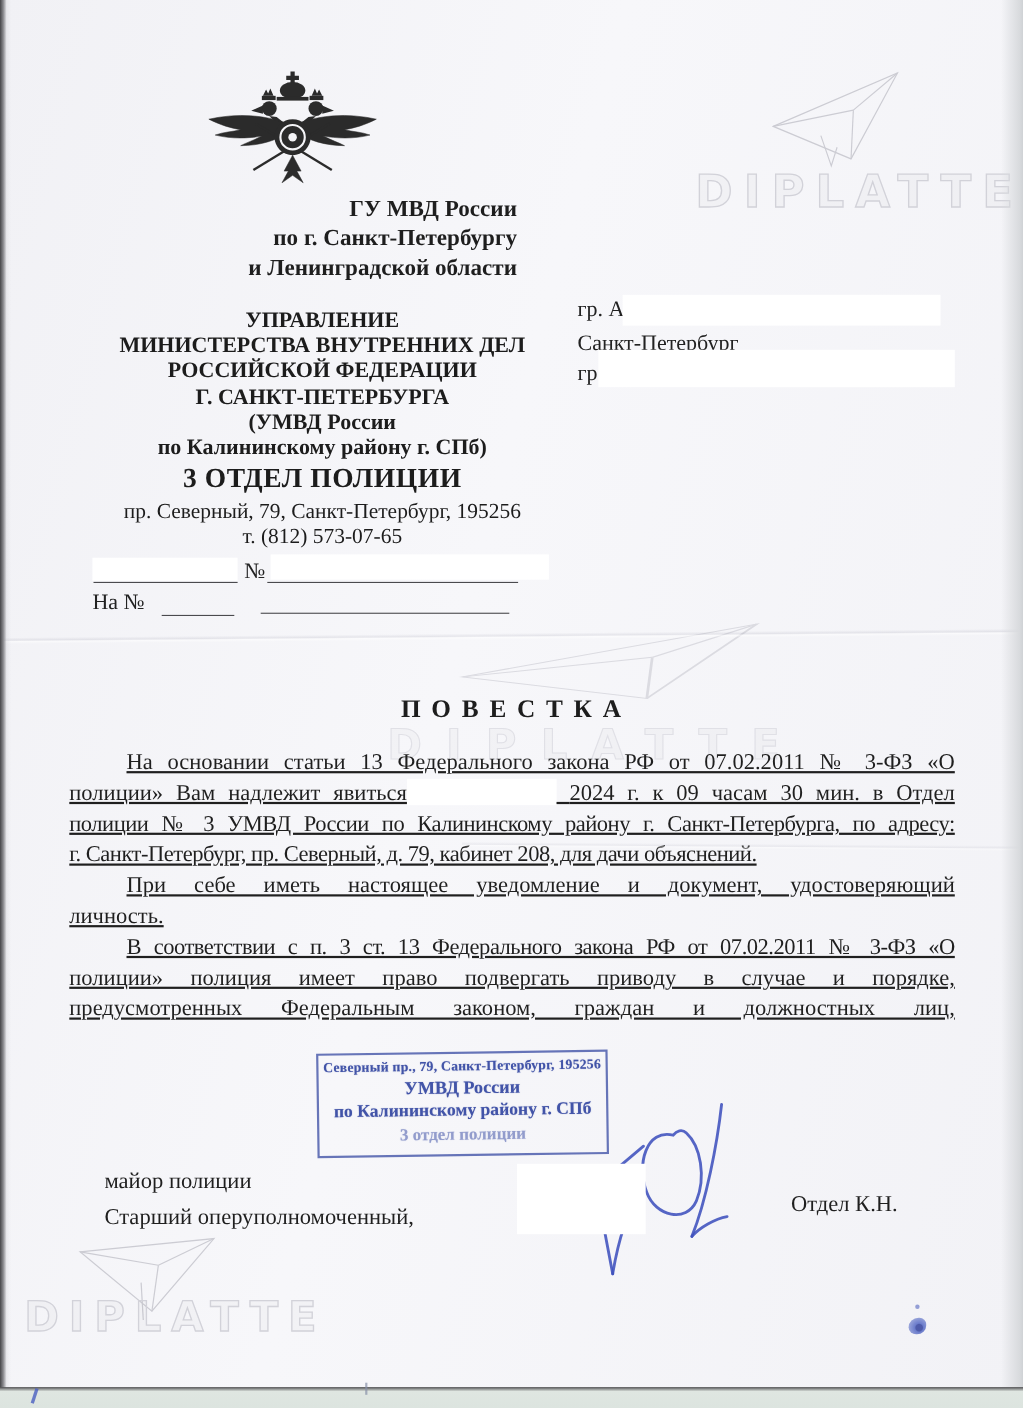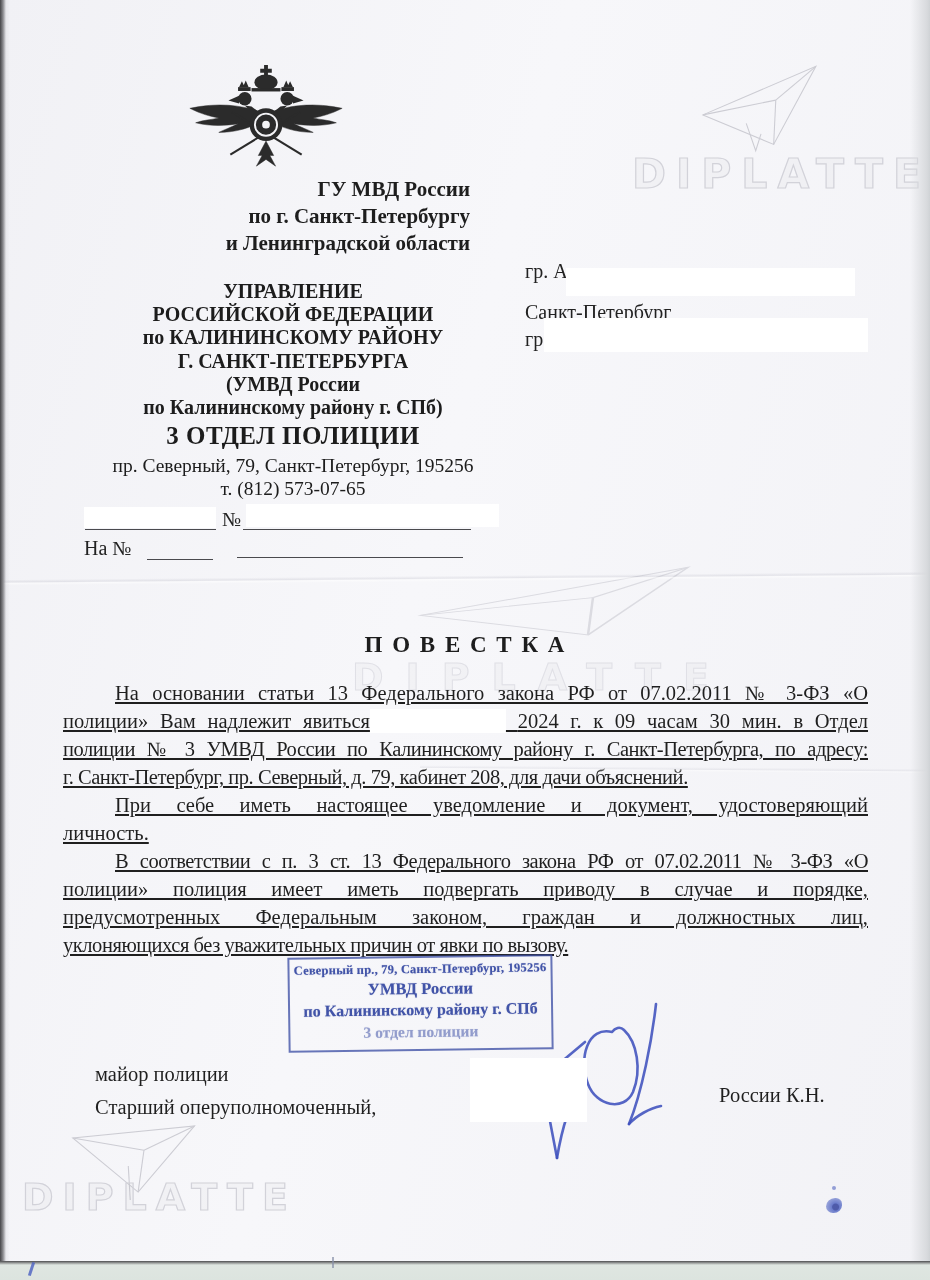--- a/index.html
+++ b/index.html
@@ -131,58 +131,57 @@
   </svg>
 
   <div class="hdr-top">
     <div>ГУ МВД России</div>
     <div>по г. Санкт-Петербургу</div>
     <div>и Ленинградской области</div>
   </div>
 
   <div class="org">
     <div>УПРАВЛЕНИЕ</div>
+    <div>МИНИСТЕРСТВА ВНУТРЕННИХ ДЕЛ</div>
     <div>РОССИЙСКОЙ ФЕДЕРАЦИИ</div>
-    <div>по КАЛИНИНСКОМУ РАЙОНУ</div>
     <div>Г. САНКТ-ПЕТЕРБУРГА</div>
     <div>(УМВД России</div>
     <div>по Калининскому району г. СПб)</div>
     <div class="dept">3 ОТДЕЛ ПОЛИЦИИ</div>
     <div class="addr">пр. Северный, 79, Санкт-Петербург, 195256</div>
     <div class="phone">т. (812) 573-07-65</div>
   </div>
 
   <div class="uline" style="left:85px;top:529px;width:131px;"></div>
   <div class="redact" style="left:84px;top:507px;width:132px;height:21px;"></div>
   <div class="ref-txt" style="left:222px;top:508px;">№</div>
   <div class="uline" style="left:243px;top:529px;width:228px;"></div>
   <div class="redact" style="left:246px;top:504px;width:253px;height:23px;"></div>
   <div class="ref-txt" style="left:84px;top:537px;">На №</div>
   <div class="uline" style="left:147px;top:559px;width:66px;"></div>
   <div class="uline" style="left:237px;top:557px;width:226px;"></div>
 
-  <div class="rcpt" style="left:525px;top:258px;">гр. А</div>
+  <div class="rcpt" style="left:525px;top:268px;">гр. А</div>
   <div class="redact" style="left:566px;top:268px;width:289px;height:28px;"></div>
   <div class="rcpt" style="left:525px;top:299px;">Санкт-Петербург</div>
   <div class="rcpt" style="left:525px;top:326px;">гр</div>
   <div class="redact" style="left:544px;top:318px;width:324px;height:34px;"></div>
 
   <div class="title">П О В Е С Т К А</div>
 
   <div class="body-block">
     <div class="bl ind jl">На основании статьи 13 Федерального закона РФ от 07.02.2011 № 3-ФЗ «О</div>
     <div class="bl jl"><span>полиции» Вам надлежит явиться</span><span class="inline-redact"></span> <span>2024 г. к 09 часам 30 мин. в Отдел</span></div>
     <div class="bl jl tight">полиции № 3 УМВД России по Калининскому району г. Санкт-Петербурга, по адресу:</div>
     <div class="bl tight">г. Санкт-Петербург, пр. Северный, д. 79, кабинет 208, для дачи объяснений.</div>
     <div class="bl ind jl">При себе иметь настоящее уведомление и документ, удостоверяющий</div>
     <div class="bl">личность.</div>
     <div class="bl ind jl tight">В соответствии с п. 3 ст. 13 Федерального закона РФ от 07.02.2011 № 3-ФЗ «О</div>
-    <div class="bl jl">полиции» полиция имеет иметь подвергать приводу в случае и порядке,</div>
+    <div class="bl jl">полиции» полиция имеет право подвергать приводу в случае и порядке,</div>
     <div class="bl jl">предусмотренных Федеральным законом, граждан и должностных лиц,</div>
-    <div class="bl tight">уклоняющихся без уважительных причин от явки по вызову.</div>
   </div>
 
   <div class="stamp">
     <div class="s1">Северный пр., 79, Санкт-Петербург, 195256</div>
     <div class="s2">УМВД России</div>
     <div class="s3">по Калининскому району г. СПб</div>
     <div class="s4">3 отдел полиции</div>
   </div>
 
   <svg class="sig ni" viewBox="500 990 200 180">
@@ -192,21 +191,21 @@
     <path d="M629 1124 C 636 1116 650 1108 661 1106"></path>
     <path d="M549 1116 C 552 1132 555 1148 557 1158"></path>
     <path d="M557 1158 C 559 1146 563 1128 567 1116"></path>
   </svg>
   <div class="redact" style="left:470px;top:1058px;width:117px;height:64px;"></div>
 
   <div class="signoff-left">
     <div>майор полиции</div>
     <div>Старший оперуполномоченный,</div>
   </div>
-  <div class="signoff-name">России К.Н.</div>
+  <div class="signoff-name">Отдел К.Н.</div>
 
   <div class="blot ni"></div>
   <div class="blot-dot ni"></div>
   <div class="crease crease1 ni"></div>
   <div class="crease crease2 ni"></div>
   <div class="edge-left ni"></div>
   <div class="edge-right ni"></div>
 </div>
 
 <div class="scan-bed"></div>

